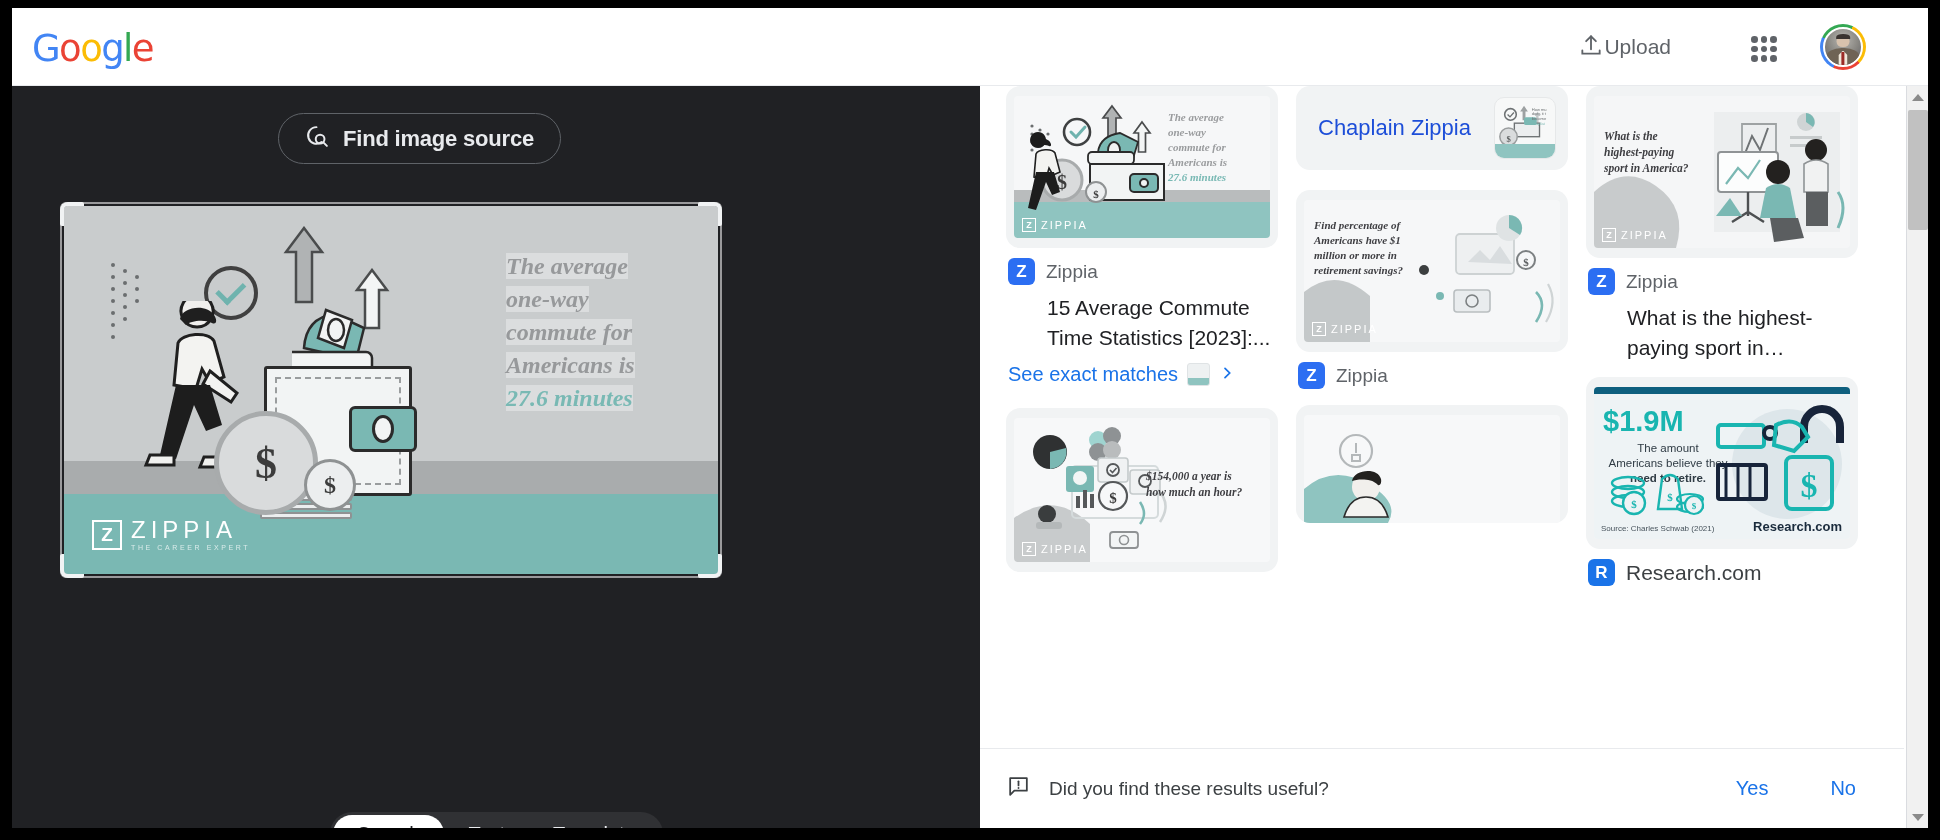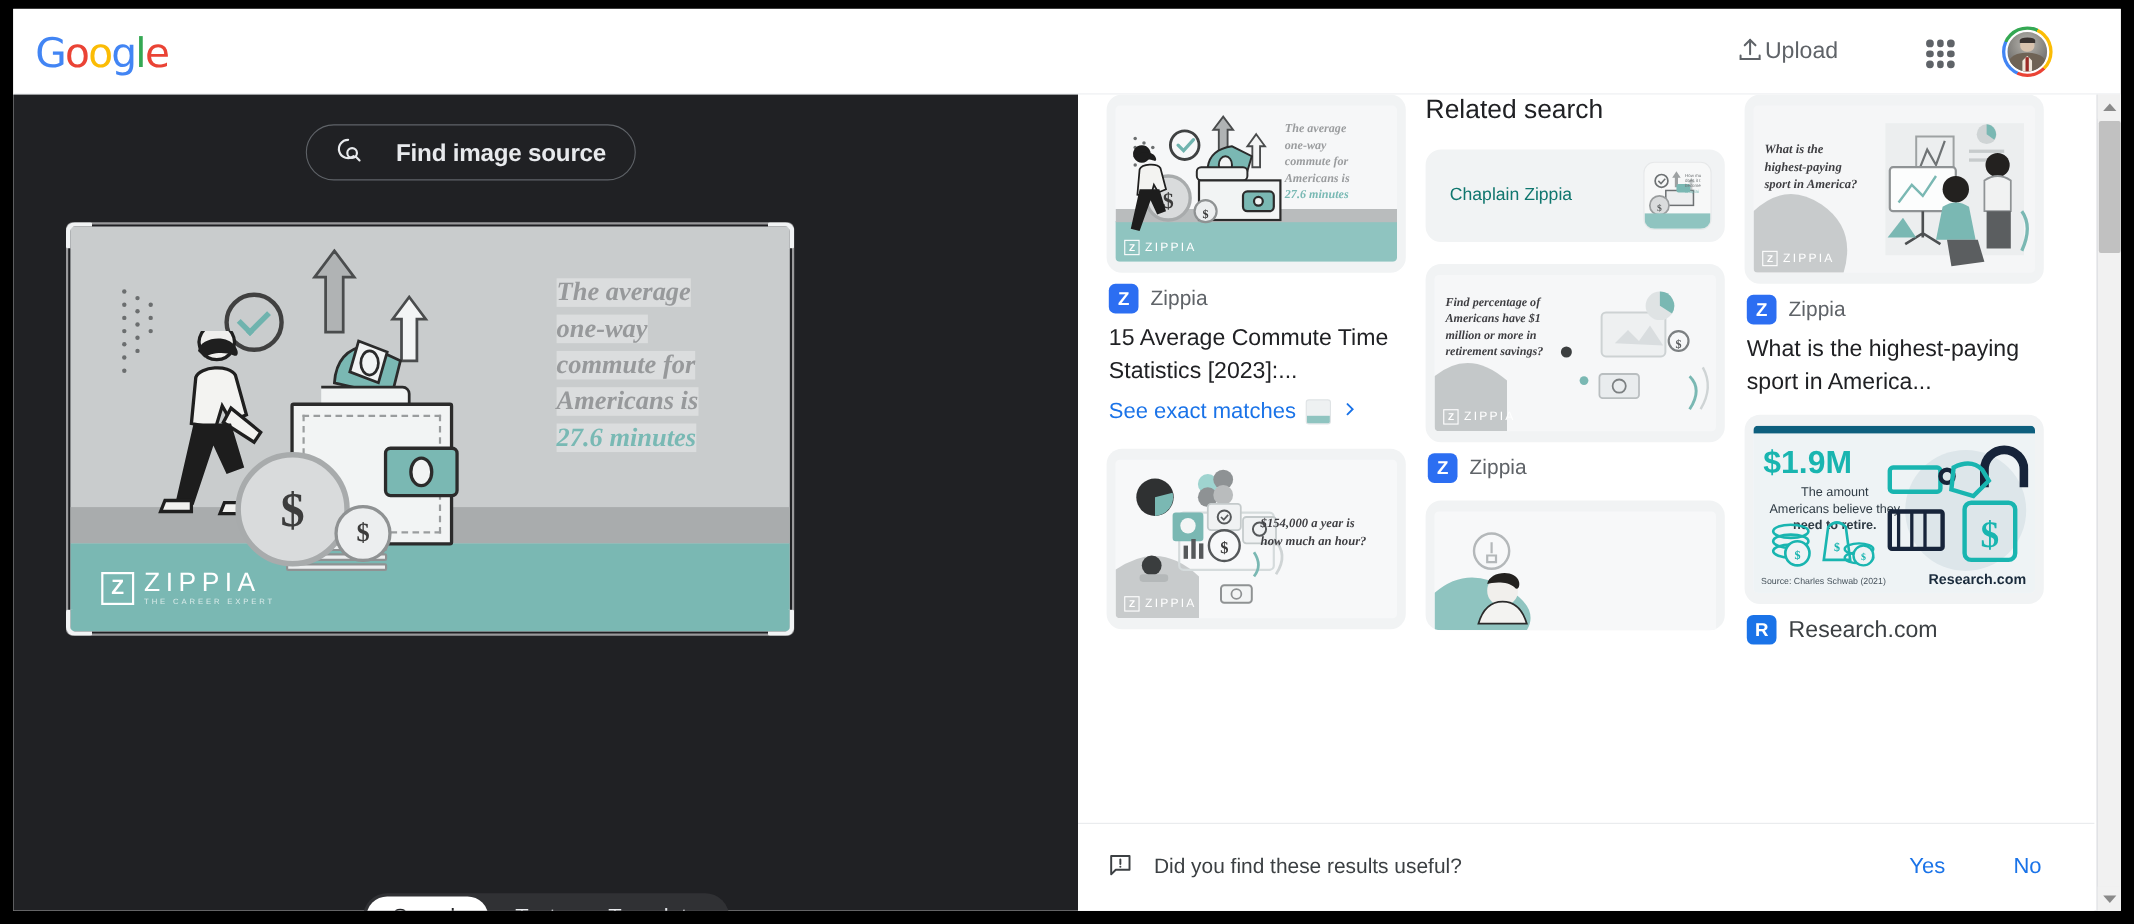--- a/index.html
+++ b/index.html
@@ -108,21 +108,21 @@
 
   
   #left-panel {
     position: absolute; left: 0; top: 78px;
     width: 968px; height: 742px;
     background: #202124;
   }
   #find-source-btn {
     position: absolute; left: 266px; top: 27px;
     height: 51px; padding: 0 26px;
-    display: flex; align-items: center; gap: 30px;
+    display: flex; align-items: center; gap: 13px;
     border: 1px solid #5f6368; border-radius: 26px;
     background: transparent; cursor: pointer;
   }
   #find-source-btn .label {
     color: #e8eaed; font-size: 22px; font-weight: bold;
     font-family: "Liberation Sans", sans-serif;
     letter-spacing: -0.2px;
   }
 
   
@@ -289,21 +289,21 @@
   .fav-research { background: #1a73e8; }
   .src-name {
     font-size: 19px; color: #5f6368;
     font-family: "Liberation Sans", sans-serif;
   }
   .res-title {
     font-size: 21px; line-height: 30px; color: #202124;
     font-family: "Liberation Sans", sans-serif;
     margin-bottom: 10px;
     display: -webkit-box; -webkit-line-clamp: 2;
-    -webkit-box-orient: vertical; overflow: hidden;
+    -webkit-box-orient: vertical; overflow: hidden; margin-left: 39px;
   }
   .exact-link {
     display: flex; align-items: center; gap: 9px;
     color: #1a73e8; font-size: 20px; cursor: pointer;
     font-family: "Liberation Sans", sans-serif;
   }
   .mini-thumb {
     width: 23px; height: 23px; border-radius: 3px;
     background: #eef1f2; border: 1px solid #dfe3e5;
     position: relative; overflow: hidden; flex: none;
@@ -317,21 +317,21 @@
   #related-title {
     font-size: 24px; color: #202124; margin-bottom: 22px;
     font-family: "Liberation Sans", sans-serif;
   }
   #related-chip {
     height: 84px; background: #f1f3f4; border-radius: 14px;
     display: flex; align-items: center; justify-content: space-between;
     padding: 0 12px 0 22px; cursor: pointer; margin-bottom: 20px;
   }
   #related-chip .txt {
-    font-size: 16px; color: #0f766e;
+    font-size: 22px; color: #1d4ed8;
     font-family: "Liberation Sans", sans-serif;
   }
   #related-chip .chip-thumb {
     width: 62px; height: 62px; border-radius: 10px;
     background: #f7f8f8; overflow: hidden; position: relative;
     border: 1px solid #e6e8e9; flex: none;
   }
   #related-chip .chip-thumb:after {
     content:""; position:absolute; left:0; right:0; bottom:0;
     height:14px; background:#8fc4c0;
@@ -703,21 +703,20 @@
                 <span class="m">Z</span>
                   <span class="w">ZIPPIA</span>
               </div>
             </div>
           </div>
         </div>
       </div>
 
       <div class="col" id="col-2">
 
-        <div id="related-title">Related search</div>
 
         <div id="related-chip">
           <span class="txt">Chaplain Zippia</span>
           <span class="chip-thumb">
             <svg viewBox="0 0 62 62" style="width:100%;height:100%;">
               <circle cx="16" cy="17" r="6" fill="none" stroke="#6d7173" stroke-width="1.6"></circle>
               <path d="M13 17l2.5 2.5 4-4.5" stroke="#6d7173" stroke-width="1.4" fill="none"></path>
               <path d="M30 8l4 6h-2.5v9h-3v-9H26z" fill="#9da1a2"></path>
               <path d="M44 14l3 4.5h-2v7h-2.5v-7H41z" fill="#c3c7c8"></path>
               <rect x="20" y="26" width="26" height="14" fill="#eceeef" stroke="#6d7173" stroke-width="1.4"></rect>

